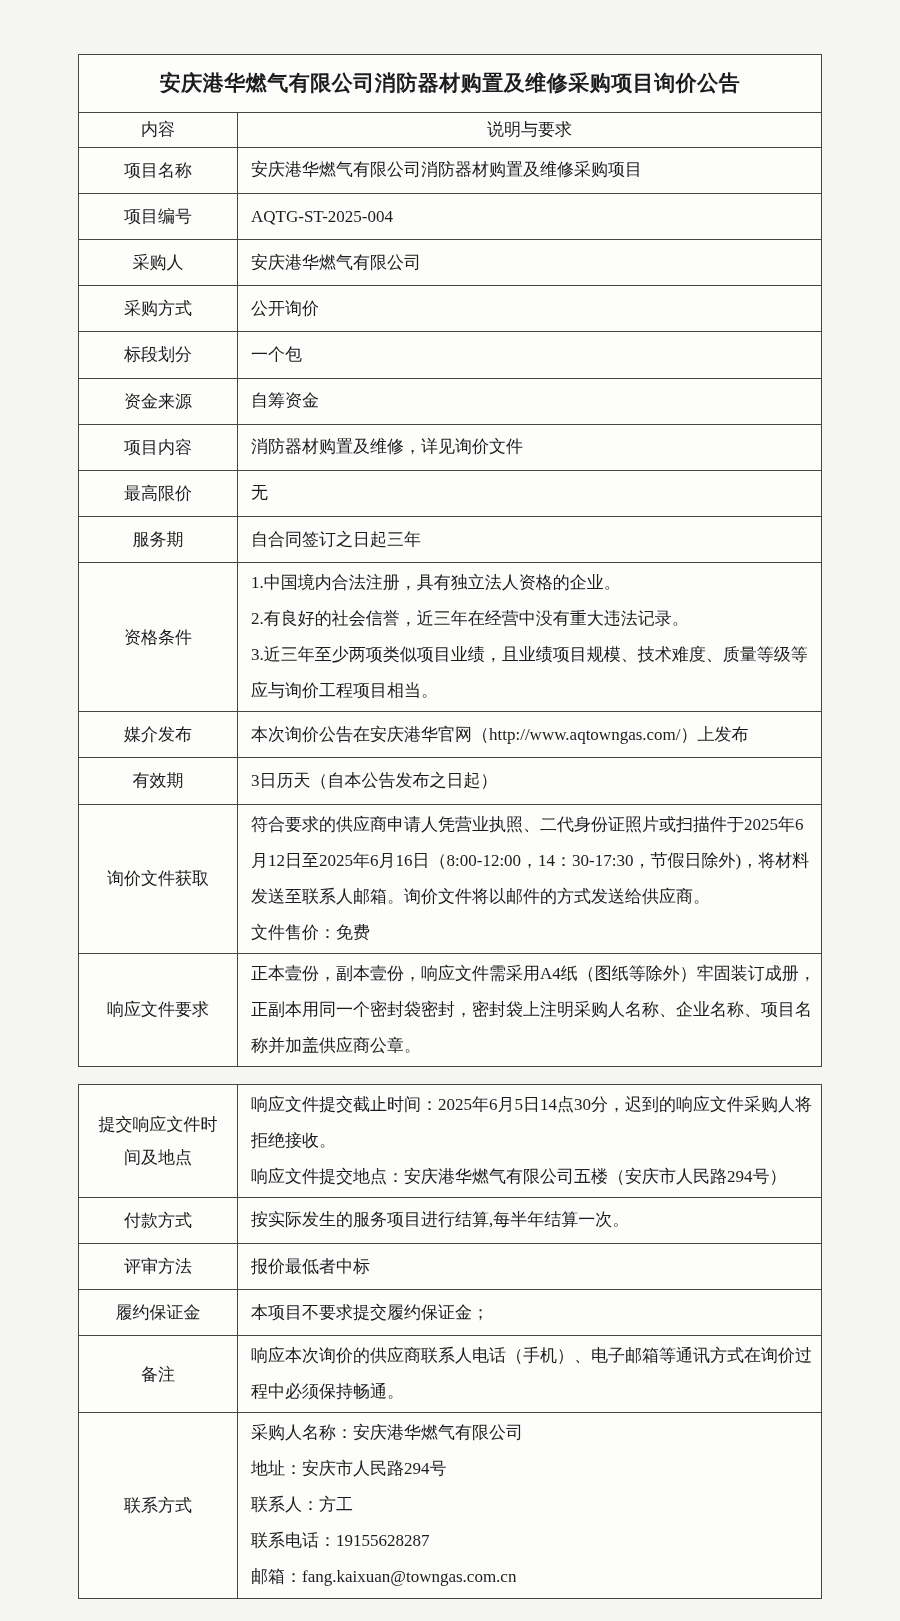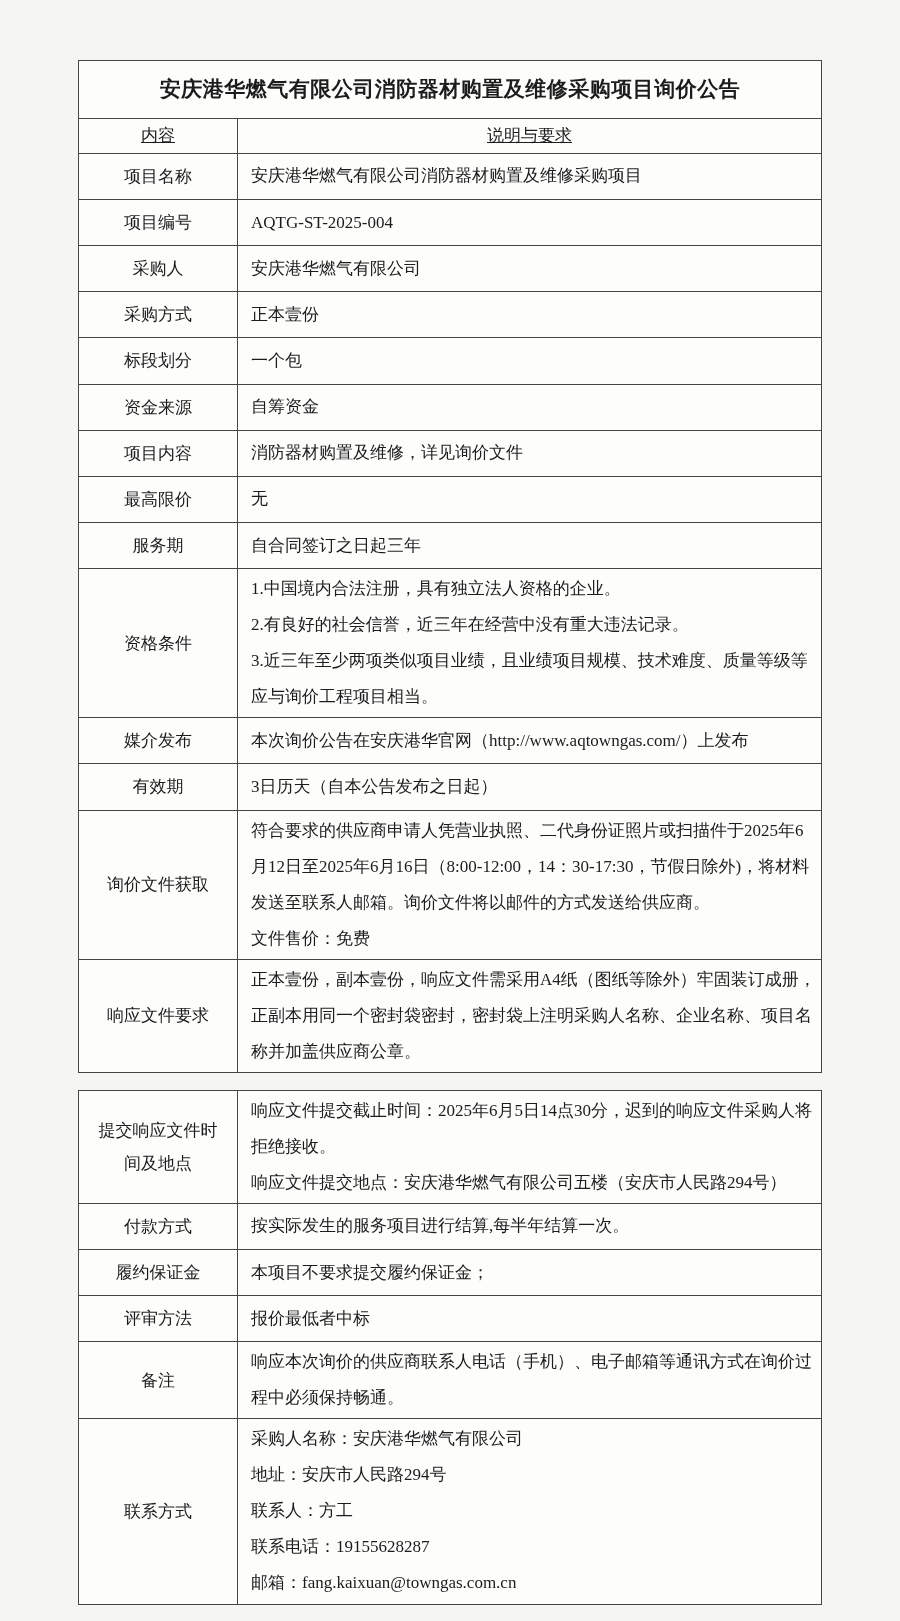--- a/index.html
+++ b/index.html
@@ -7,21 +7,21 @@
     padding: 0;
     width: 900px;
     height: 1621px;
     background: #f5f5f3;
     font-family: "Liberation Serif", "DejaVu Serif", serif;
     color: #1c1c1c;
     overflow: hidden;
   }
   .doc {
     width: 744px;
-    margin: 12px auto;
+    margin: 6px auto;
     padding-top: 48px;
   }
   table {
     border-collapse: collapse;
     width: 744px;
     background: #fdfdfc;
     table-layout: fixed;
   }
   table.second {
     margin-top: 17px;
@@ -38,21 +38,20 @@
     font-size: 21px;
     line-height: 1.4;
     padding: 14px 8px;
     letter-spacing: 0.5px;
   }
   td.hdr {
     text-align: center;
     font-size: 17px;
     line-height: 1.5;
     padding: 4px 12px;
-    text-decoration: underline;
   }
   td.label {
     text-align: center;
     font-size: 17px;
     line-height: 1.95;
     padding: 6px 4px;
   }
   td.value {
     font-size: 17px;
     line-height: 2.12;
@@ -100,21 +99,21 @@
           </td>
           <td class="value">
             <div>安庆港华燃气有限公司</div>
           </td>
         </tr>
         <tr>
           <td class="label">
             <div>采购方式</div>
           </td>
           <td class="value">
-            <div>正本壹份</div>
+            <div>公开询价</div>
           </td>
         </tr>
         <tr>
           <td class="label">
             <div>标段划分</div>
           </td>
           <td class="value">
             <div>一个包</div>
           </td>
         </tr>
@@ -215,32 +214,32 @@
         <tr>
           <td class="label">
             <div>付款方式</div>
           </td>
           <td class="value">
             <div>按实际发生的服务项目进行结算,每半年结算一次。</div>
           </td>
         </tr>
         <tr>
           <td class="label">
+            <div>评审方法</div>
+          </td>
+          <td class="value">
+            <div>报价最低者中标</div>
+          </td>
+        </tr>
+        <tr>
+          <td class="label">
             <div>履约保证金</div>
           </td>
           <td class="value">
             <div>本项目不要求提交履约保证金；</div>
-          </td>
-        </tr>
-        <tr>
-          <td class="label">
-            <div>评审方法</div>
-          </td>
-          <td class="value">
-            <div>报价最低者中标</div>
           </td>
         </tr>
         <tr>
           <td class="label">
             <div>备注</div>
           </td>
           <td class="value">
             <div>响应本次询价的供应商联系人电话（手机）、电子邮箱等通讯方式在询价过程中必须保持畅通。</div>
           </td>
         </tr>

